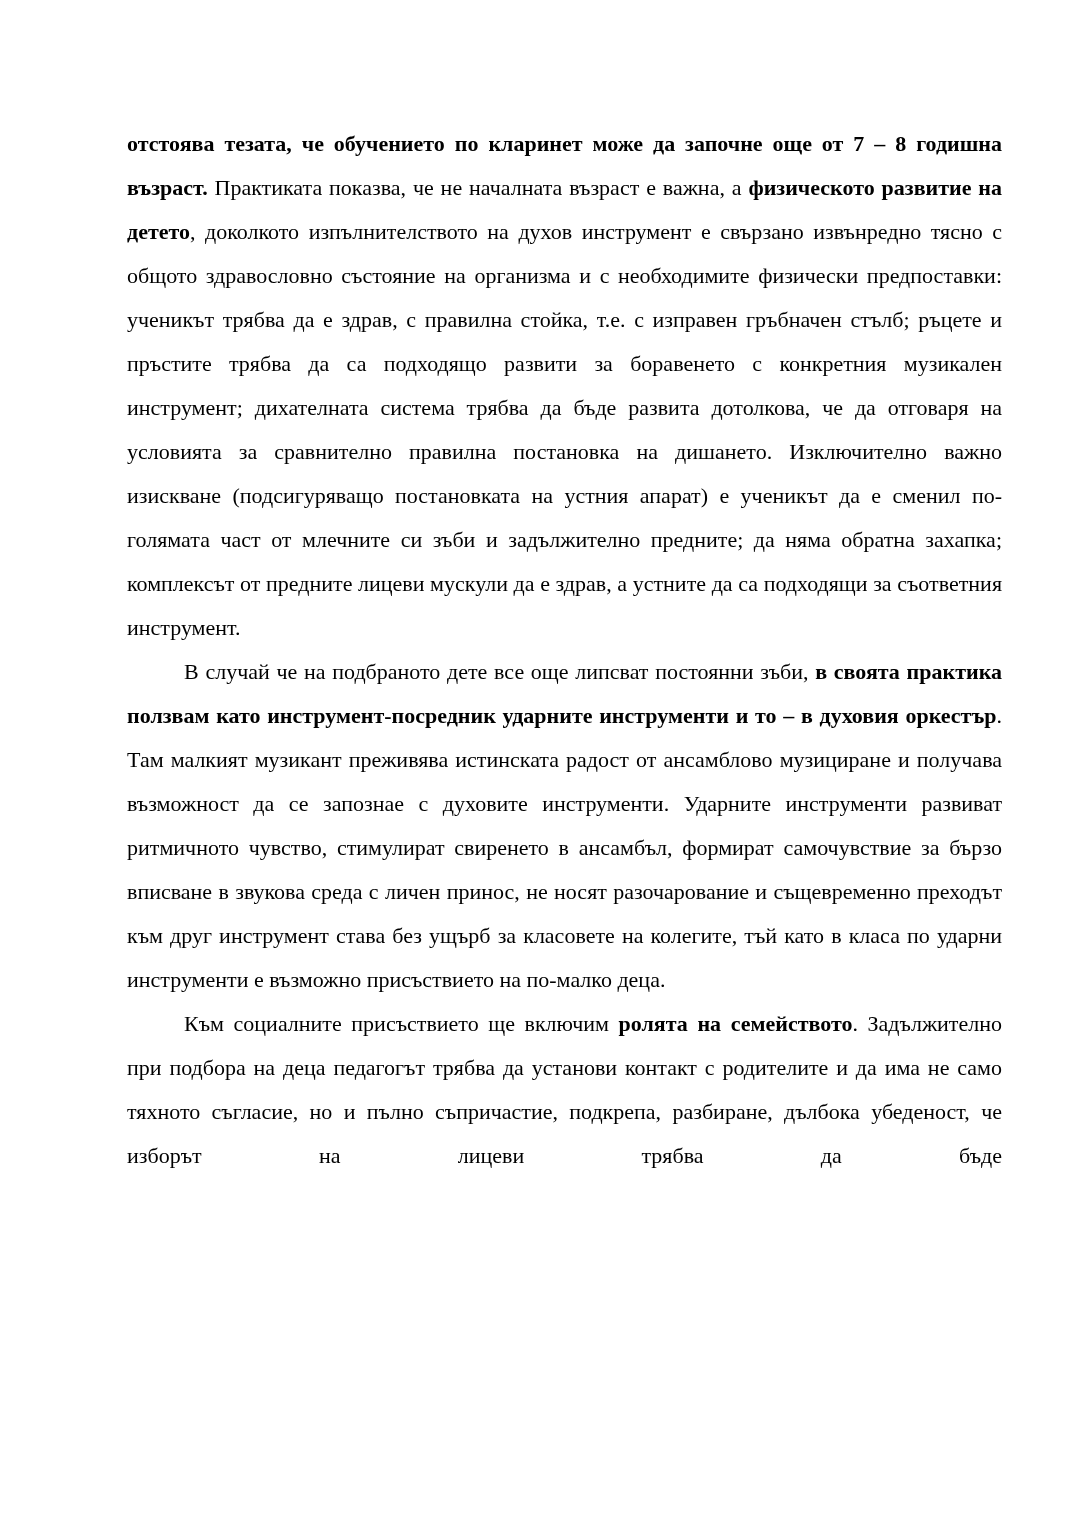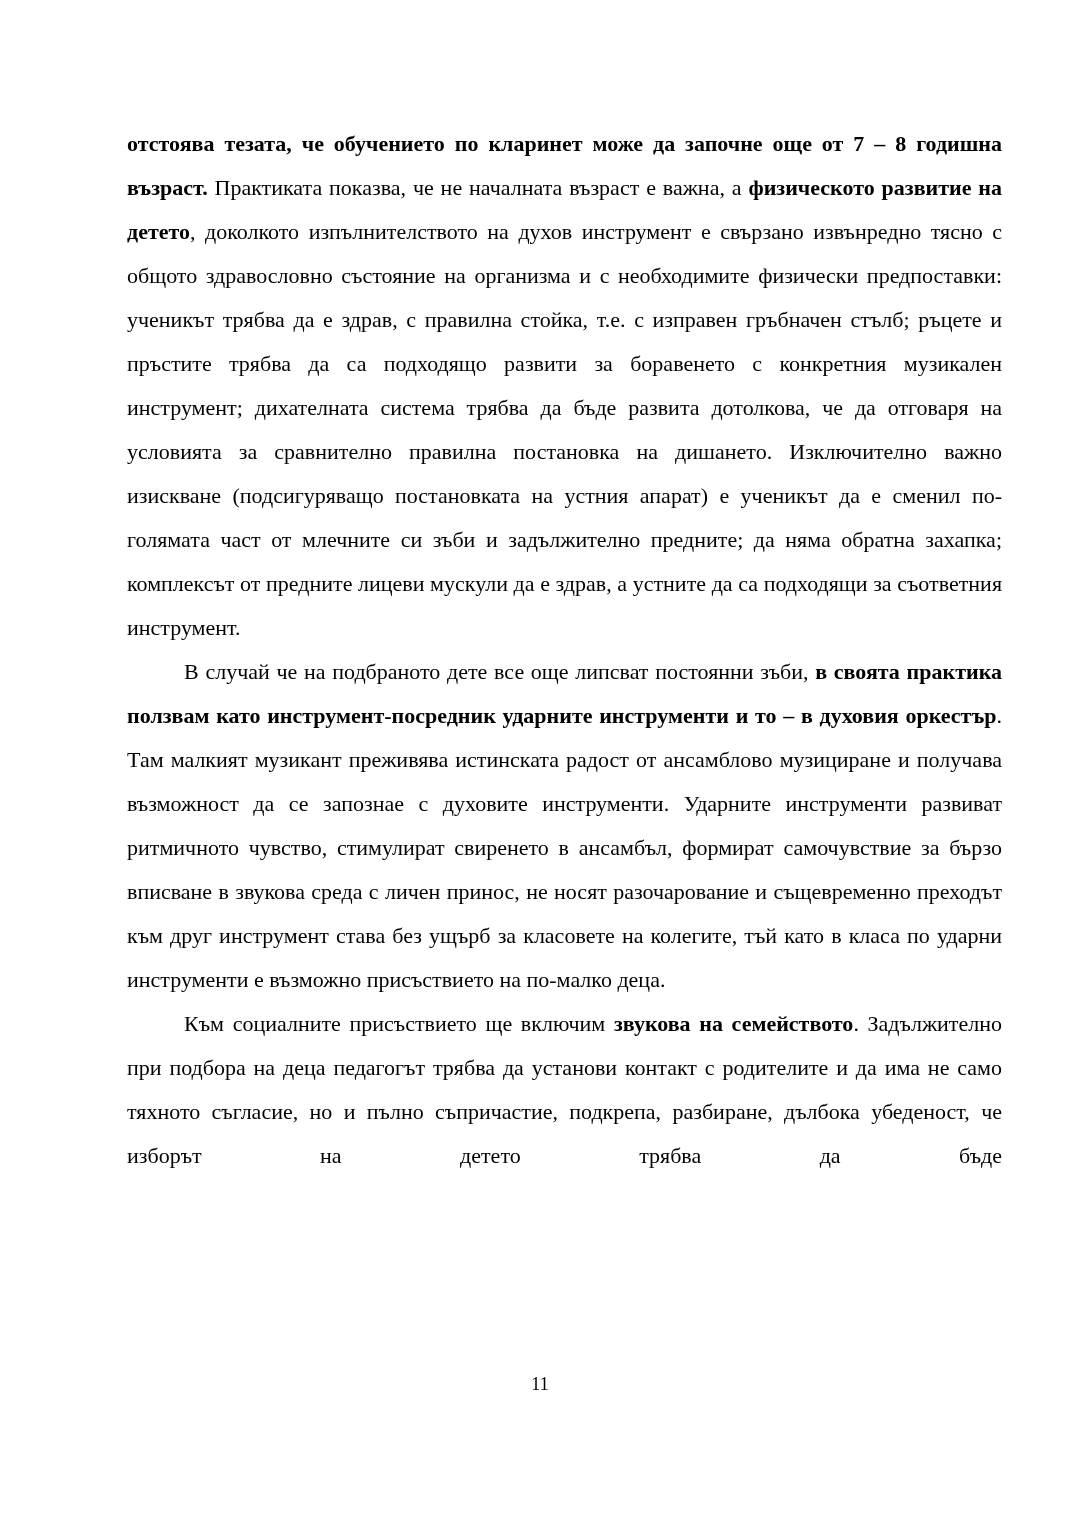--- a/index.html
+++ b/index.html
@@ -57,19 +57,18 @@
 <body>
 
 <div class="page">
 
   <div class="content">
 
     <p><span class="b">отстоява тезата, че обучението по кларинет може да започне още от 7 – 8 годишна възраст. </span><span>Практиката показва, че не началната възраст е важна, а </span><span class="b">физическото развитие на детето</span><span>, доколкото изпълнителството на духов инструмент е свързано извънредно тясно с общото здравословно състояние на организма и с необходимите физически предпоставки: ученикът трябва да е здрав, с правилна стойка, т.е. с изправен гръбначен стълб; ръцете и пръстите трябва да са подходящо развити за боравенето с конкретния музикален инструмент; дихателната система трябва да бъде развита дотолкова, че да отговаря на условията за сравнително правилна постановка на дишането. Изключително важно изискване (подсигуряващо постановката на устния апарат) е ученикът да е сменил по-голямата част от млечните си зъби и задължително предните; да няма обратна захапка; комплексът от предните лицеви мускули да е здрав, а устните да са подходящи за съответния инструмент.</span></p>
 
     <p class="indent"><span>В случай че на подбраното дете все още липсват постоянни зъби, </span><span class="b">в своята практика ползвам като инструмент-посредник ударните инструменти и то – в духовия оркестър</span><span>. Там малкият музикант преживява истинската радост от ансамблово музициране и получава възможност да се запознае с духовите инструменти. Ударните инструменти развиват ритмичното чувство, стимулират свиренето в ансамбъл, формират самочувствие за бързо вписване в звукова среда с личен принос, не носят разочарование и същевременно преходът към друг инструмент става без ущърб за класовете на колегите, тъй като в класа по ударни инструменти е възможно присъствието на по-малко деца.</span></p>
 
-    <p class="indent last-just"><span>Към социалните присъствието ще включим </span><span class="b">звукова на семейството</span><span>. Задължително при подбора на деца педагогът трябва да установи контакт с родителите и да има не само тяхното съгласие, но и пълно съпричастие, подкрепа, разбиране, дълбока убеденост, че изборът на детето трябва да бъде</span></p>
+    <p class="indent last-just"><span>Към социалните присъствието ще включим </span><span class="b">ролята на семейството</span><span>. Задължително при подбора на деца педагогът трябва да установи контакт с родителите и да има не само тяхното съгласие, но и пълно съпричастие, подкрепа, разбиране, дълбока убеденост, че изборът на лицеви трябва да бъде</span></p>
 
   </div>
 
-  <div class="page-number">11</div>
 
 </div>
 
 </body></html>

